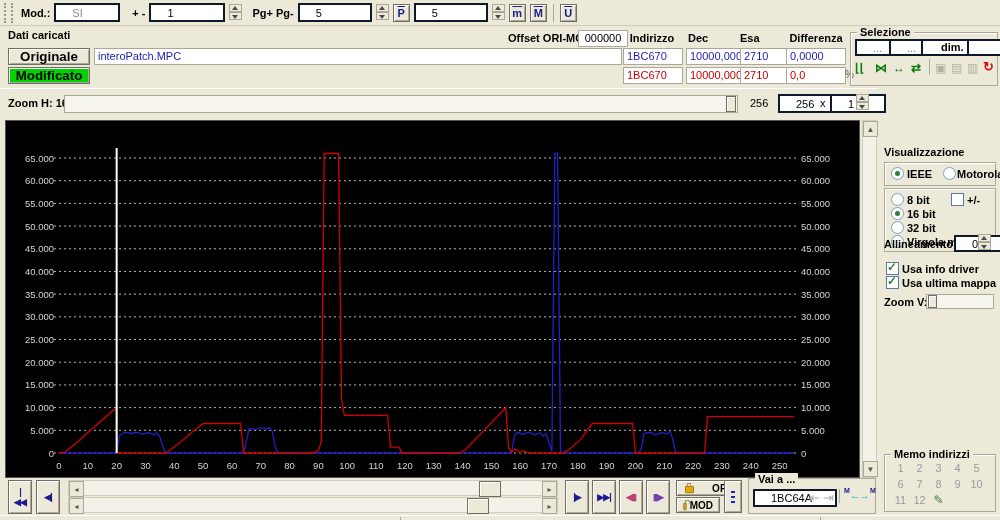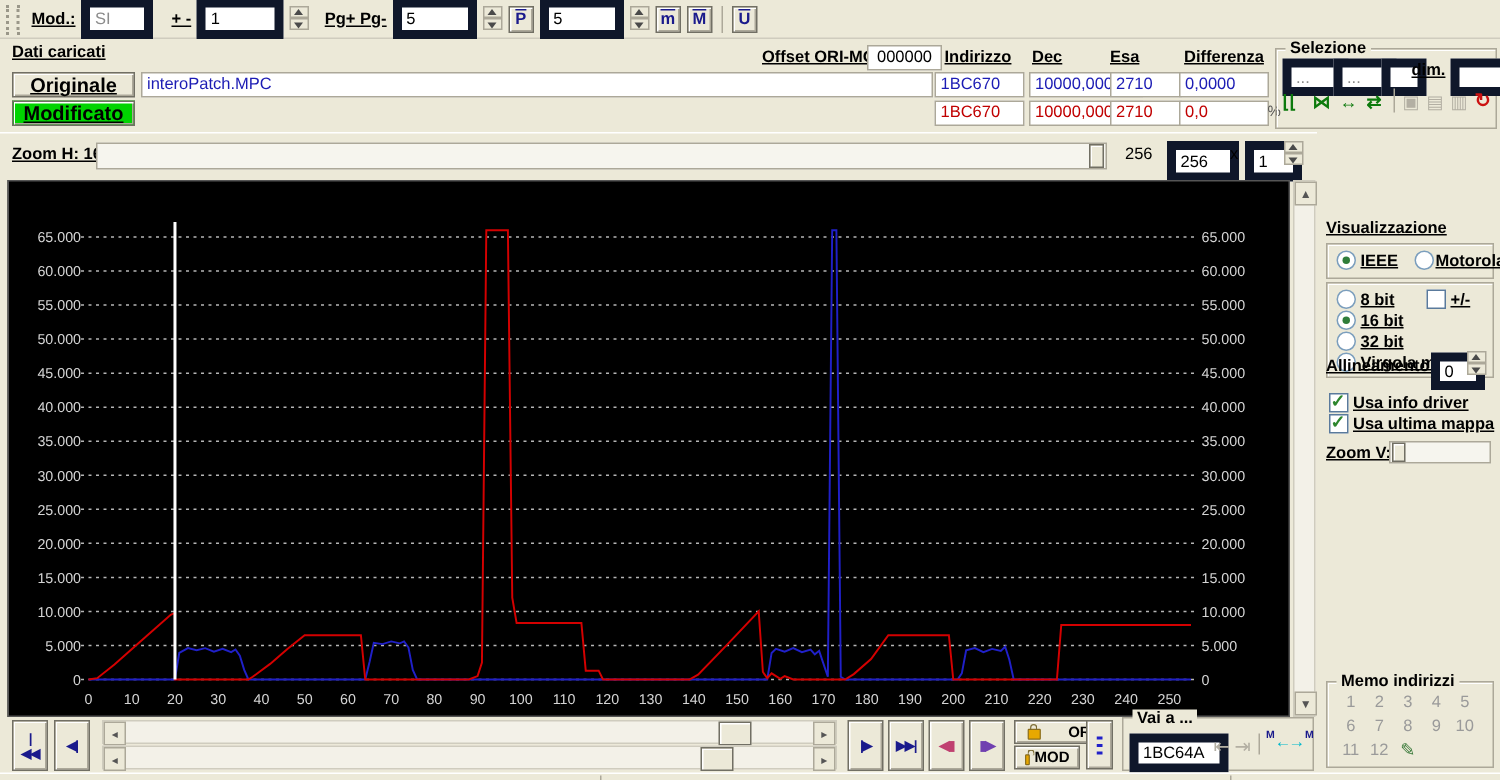--- a/index.html
+++ b/index.html
@@ -1,19 +1,19 @@
 <!DOCTYPE html>
 <html><head>
 <meta charset="utf-8">
 <style>
   html,body{margin:0;padding:0;background:#c0c0c0;}
   #app{position:relative;width:1000px;height:520px;background:#ece9d8;overflow:hidden;
        font-family:"Liberation Sans",sans-serif;font-size:11px;color:#000;}
-  .lbl{font-weight:bold;white-space:nowrap;text-decoration:underline;}
-  .tb{background:#fff;border:6px solid #0f172a;height:15px;font:11px "Liberation Sans",sans-serif;padding:0 3px;box-sizing:content-box;}
+  .lbl{font-weight:bold;white-space:nowrap;}
+  .tb{background:#fff;border:2px solid #0f172a;height:15px;font:11px "Liberation Sans",sans-serif;padding:0 16px;box-sizing:content-box;}
   .tb.dis{color:#8c8c8c;}
   .flat{background:#fff;border:1px solid #aca899;height:15px;line-height:15px;padding:0 3px;white-space:nowrap;overflow:hidden;}
   .blue{color:#1c1cb4;} .red{color:#c00000;}
   .btn3d{background:#ece9d8;border:1px solid #716f64;box-shadow:inset 1px 1px 0 #fff, inset -1px -1px 0 #aca899;
          display:inline-flex;align-items:center;justify-content:center;cursor:default;}
   .tbtn{width:17px;height:18px;font-weight:bold;color:#1a1a8c;text-decoration:overline;font-size:11px;}
   .grip{display:inline-block;width:5px;height:20px;border-left:2px dotted #9a9789;border-right:2px dotted #9a9789;margin:0 4px 0 2px;}
   .toolbar{position:absolute;left:0;top:0;width:1000px;height:26px;display:flex;align-items:center;gap:4px;
            border-bottom:1px solid #cfccbe;background:#ece9d8;padding-left:2px;box-sizing:border-box;}
   .spinner{display:inline-block;width:13px;height:17px;}

